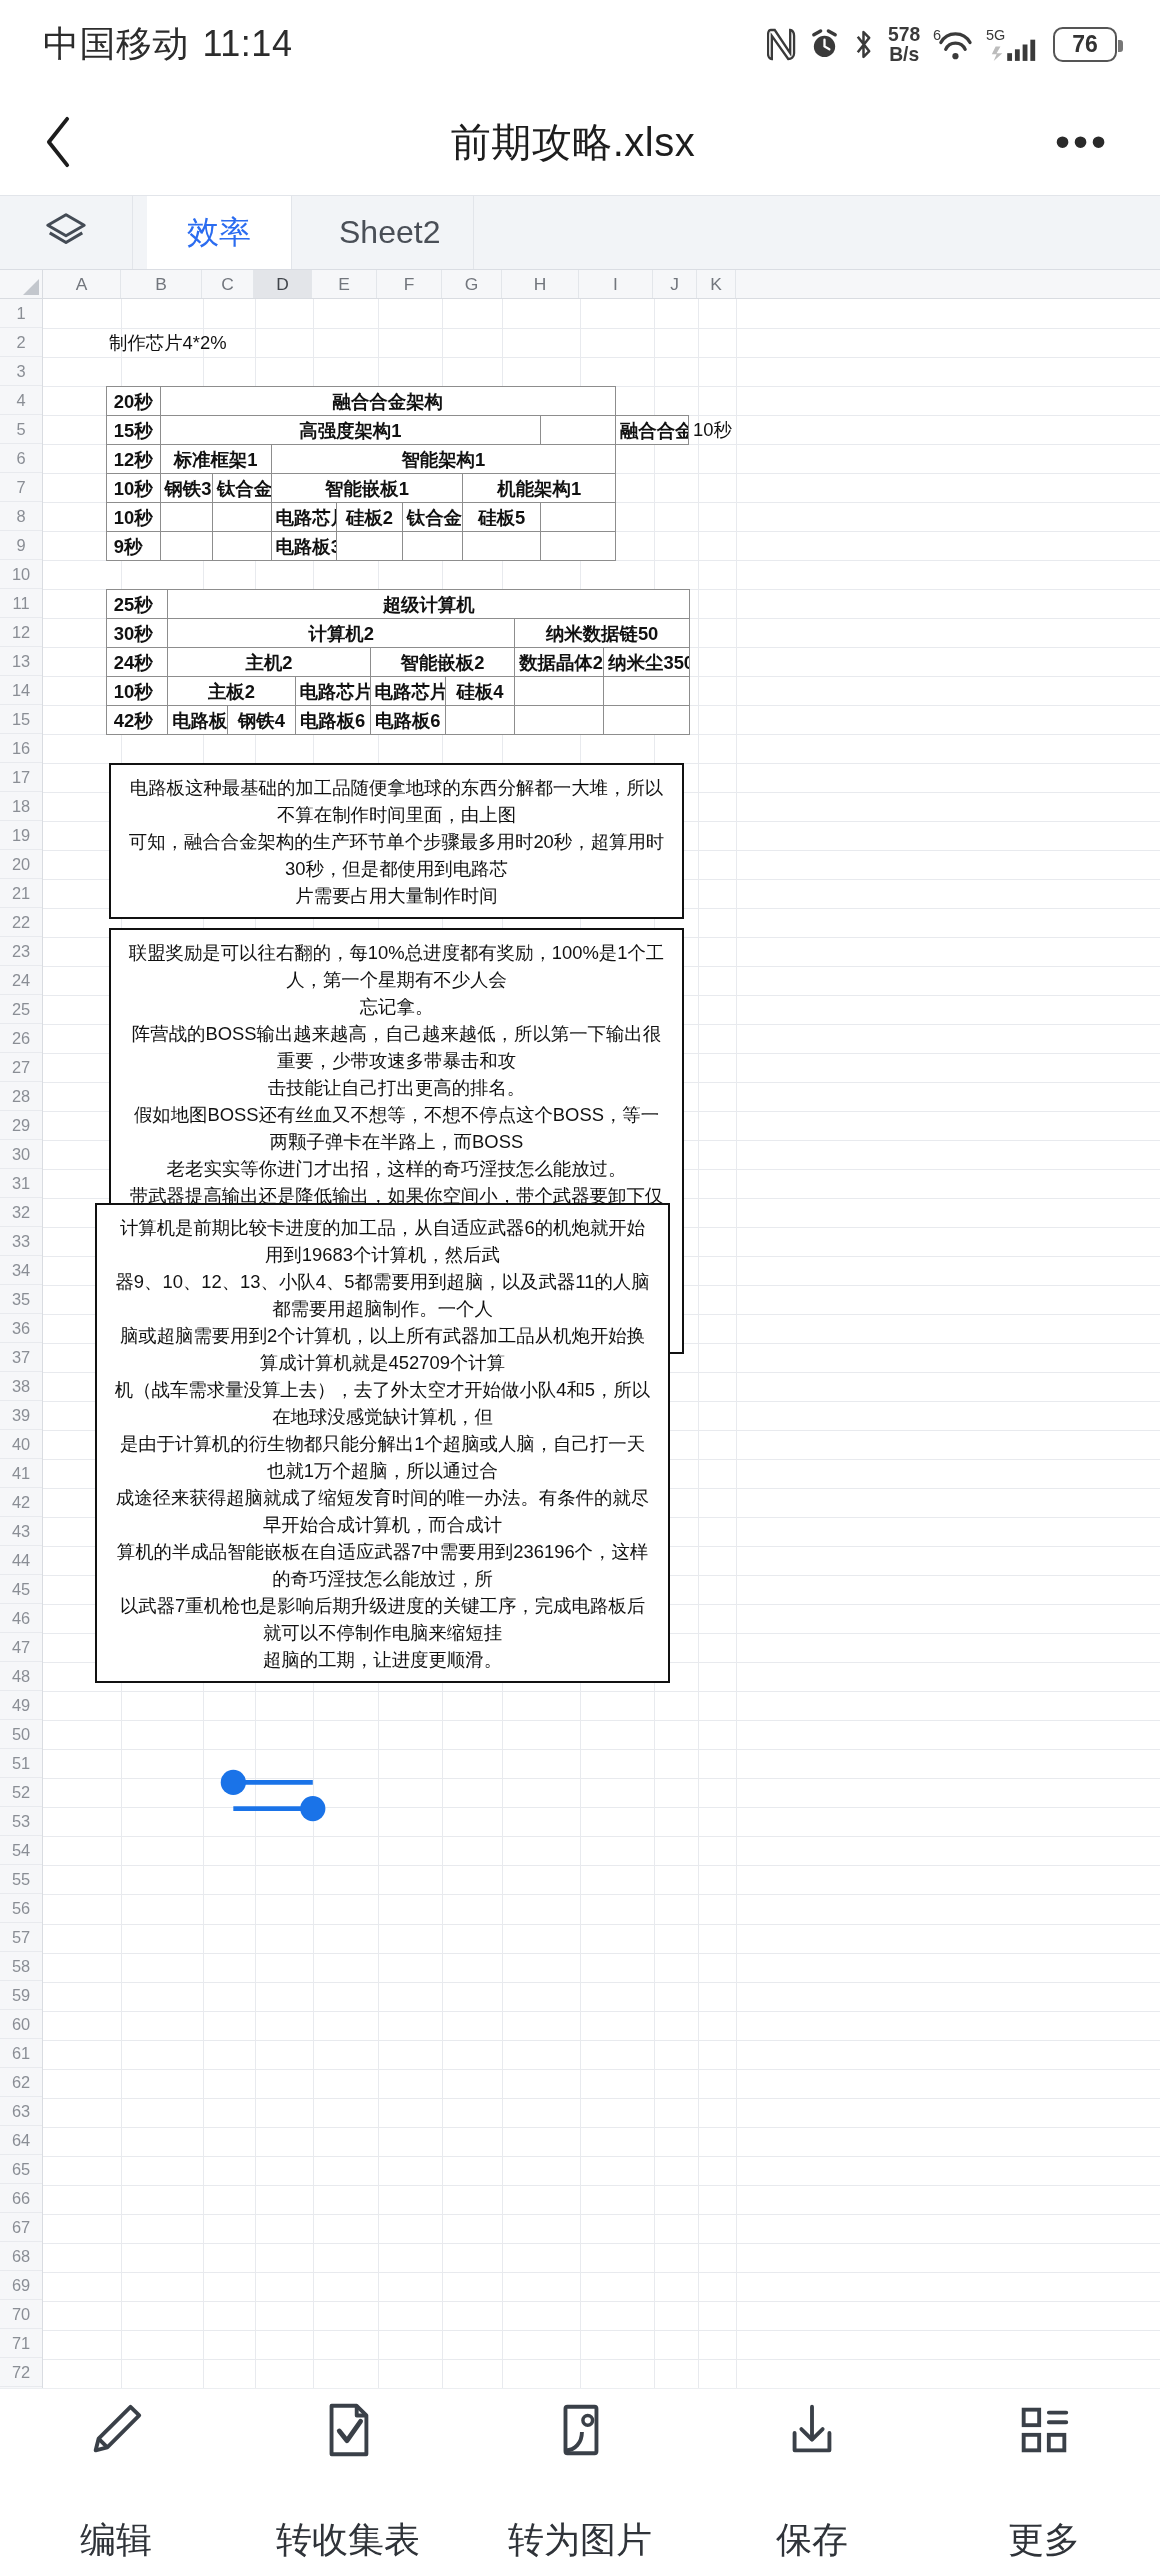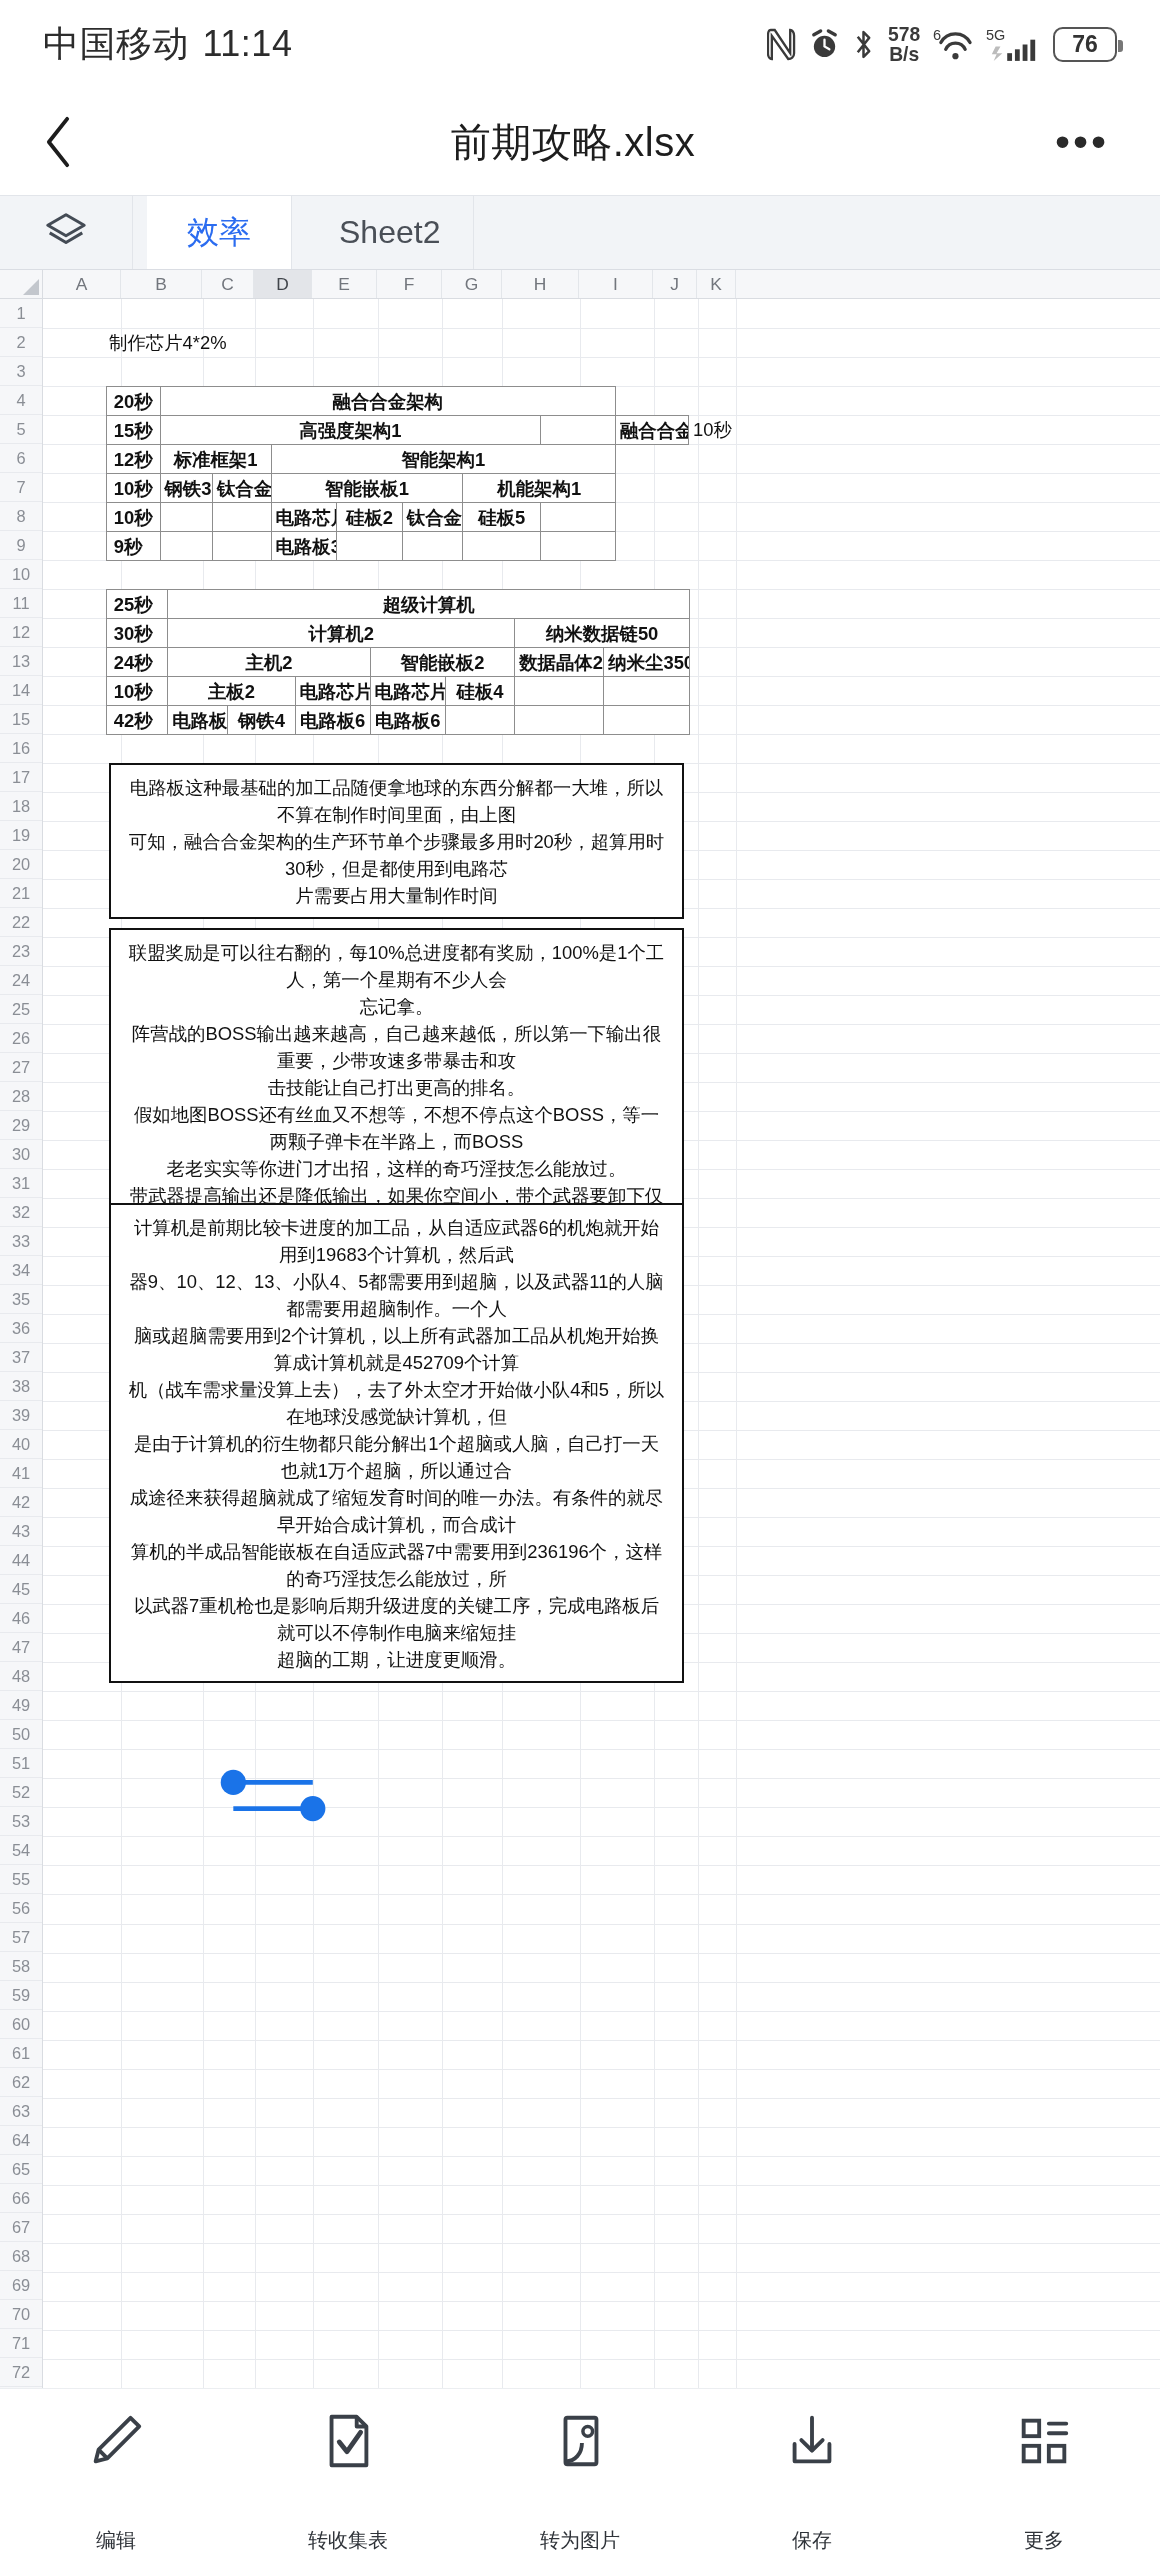--- a/index.html
+++ b/index.html
@@ -132,21 +132,21 @@
   
   .bottom-bar {
     position: absolute; left: 0; right: 0; bottom: 0; height: 188px;
     background: #ffffff; display: flex; align-items: center;
     border-top: 1px solid #eceef1;
   }
   .bb-item {
     flex: 1; display: flex; flex-direction: column;
     align-items: center; justify-content: center; gap: 21px;
   }
-  .bb-label { font-size: 20px; color: #2f3339; margin-top: 31px; }
+  .bb-label { font-size: 36px; color: #2f3339; margin-top: 31px; }
 </style>
 </head>
 <body>
 
 <div class="status-bar">
   <div class="status-left">
     <span>中国移动</span>
     <span>11:14</span>
   </div>
   <div class="status-spacer"></div>
@@ -533,21 +533,21 @@
           <p>阵营战的BOSS输出越来越高，自己越来越低，所以第一下输出很重要，少带攻速多带暴击和攻</p>
           <p>击技能让自己打出更高的排名。</p>
           <p>假如地图BOSS还有丝血又不想等，不想不停点这个BOSS，等一两颗子弹卡在半路上，而BOSS</p>
           <p>老老实实等你进门才出招，这样的奇巧淫技怎么能放过。</p>
           <p>带武器提高输出还是降低输出，如果你空间小，带个武器要卸下仅有的几个模组那就得不偿失</p>
           <p>了。</p>
           <p>如果不是老图能尽快给自己带来巨大的提升，尽量挂更高级的图，多出来的材料是有用的。</p>
           <p>没事别老是在线，VIP的加速效果只在离线有效</p>
         </div>
 
-      <div class="textbox" id="note-three" style="left:66px; top:904px; width:575px;">
+      <div class="textbox" id="note-three" style="left:52px; top:904px; width:575px;">
           <p>计算机是前期比较卡进度的加工品，从自适应武器6的机炮就开始用到19683个计算机，然后武</p>
           <p>器9、10、12、13、小队4、5都需要用到超脑，以及武器11的人脑都需要用超脑制作。一个人</p>
           <p>脑或超脑需要用到2个计算机，以上所有武器加工品从机炮开始换算成计算机就是452709个计算</p>
           <p>机（战车需求量没算上去），去了外太空才开始做小队4和5，所以在地球没感觉缺计算机，但</p>
           <p>是由于计算机的衍生物都只能分解出1个超脑或人脑，自己打一天也就1万个超脑，所以通过合</p>
           <p>成途径来获得超脑就成了缩短发育时间的唯一办法。有条件的就尽早开始合成计算机，而合成计</p>
           <p>算机的半成品智能嵌板在自适应武器7中需要用到236196个，这样的奇巧淫技怎么能放过，所</p>
           <p>以武器7重机枪也是影响后期升级进度的关键工序，完成电路板后就可以不停制作电脑来缩短挂</p>
           <p>超脑的工期，让进度更顺滑。</p>
         </div>

